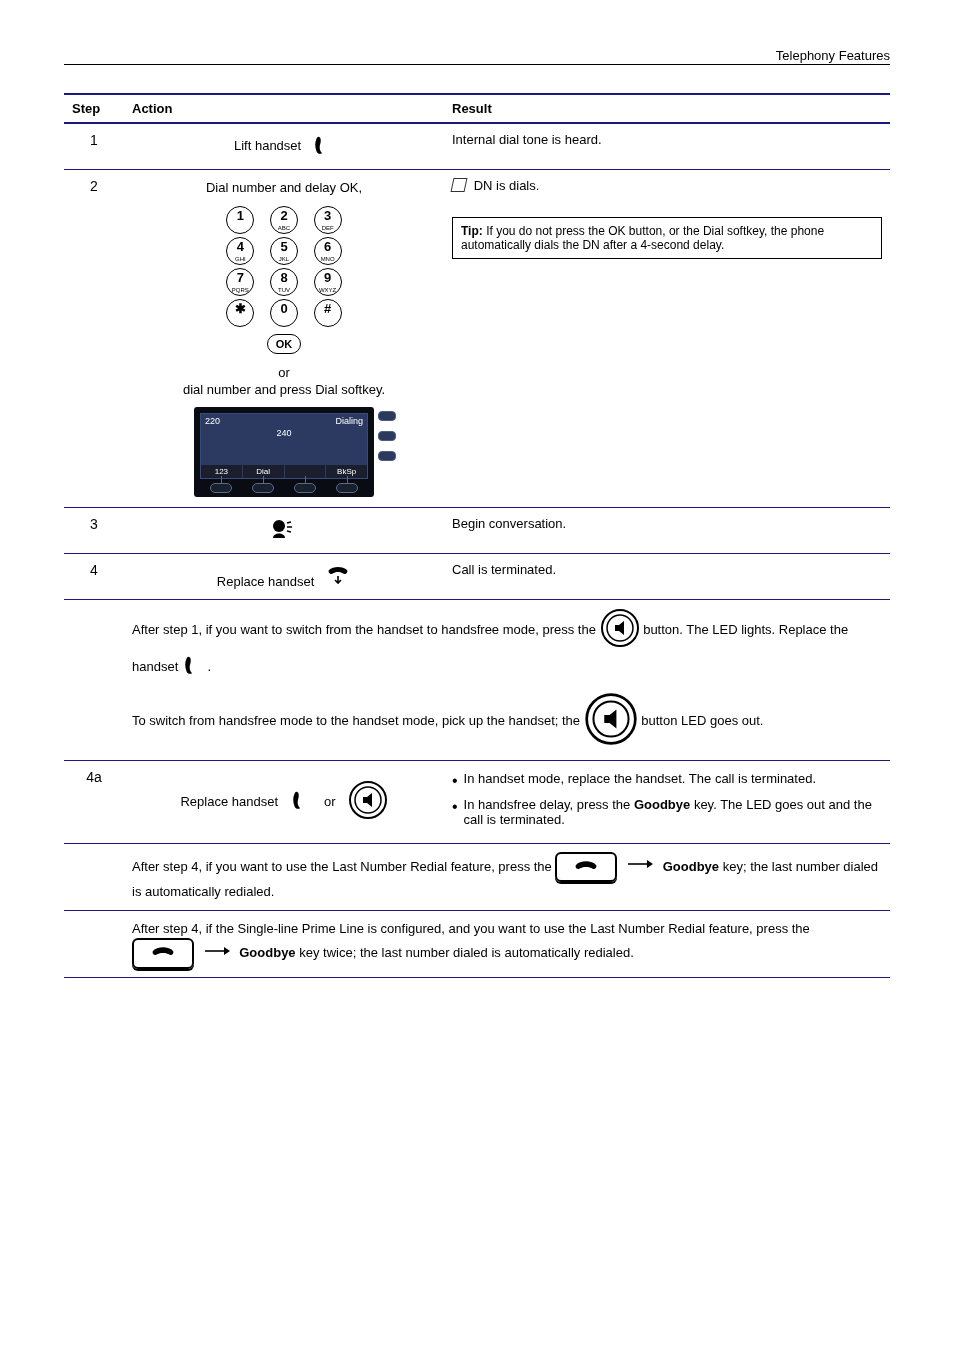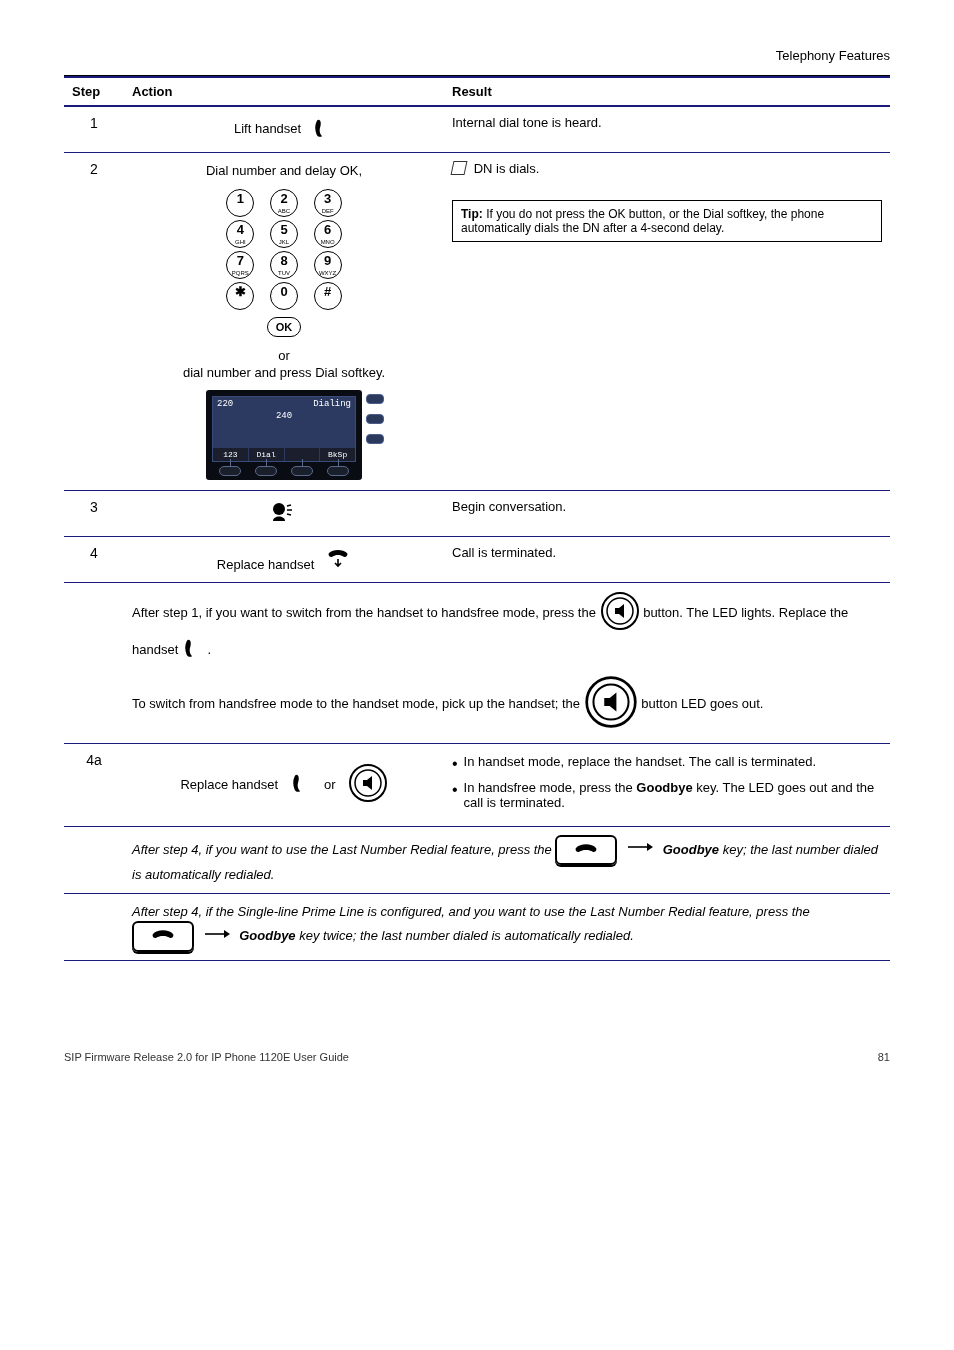--- a/index.html
+++ b/index.html
@@ -13,21 +13,22 @@
     width: 954px;
   }
   .page {
     padding: 48px 64px 40px 64px;
   }
   .header-row {
     display: flex;
     justify-content: space-between;
     align-items: flex-start;
     border-bottom: 1px solid #000;
-    padding-bottom: 12px;
+    padding-bottom: 1px;
+    margin-bottom: 28px;
   }
   .header-right {
     font-size: 13px;
   }
   .header-left {
     font-size: 13px;
   }
   .footer-row {
     margin-top: 90px;
     display: flex;
@@ -123,24 +124,23 @@
     border-radius:12px;
     padding:3px 8px;
     font-size:11px;
     font-weight:bold;
     margin-top:4px;
   }
   
   .lcd-wrap {
     background:#0a0c13;
     padding:6px 6px 4px 6px;
-    width:156px;
+    width:180px;
     margin: 10px auto 0 auto;
     border-radius:3px;
-    font-family:Liberation Mono, monospace;
   }
   .lcd {
     background:#2c3a62;
     color:#fff;
     font-size:9px;
     position:relative;
     height:66px;
     border:1px solid #3a4b7a;
   }
   .lcd .top { display:flex; justify-content:space-between; padding:2px 4px; }
@@ -184,21 +184,21 @@
   .arrow-right svg { width:26px; height:14px; }
   .goodbye-key {
     display:inline-block;
     border:2px solid #000;
     border-radius:6px;
     padding:3px 16px 4px 16px;
     box-shadow: 0 2px 0 #000;
     vertical-align:middle;
   }
   .action-flex { display:flex; align-items:center; justify-content:center; gap:12px; flex-wrap:wrap;}
-  .action-text-block { text-align:left; max-width:360px; margin:0 auto; line-height:1.5;font-style:italic;}
+  .action-text-block { text-align:left; max-width:360px; margin:0 auto; line-height:1.5;}
   .result p { margin:0 0 8px 0; }
   .nowrap { white-space: nowrap; }
 </style>
 </head>
 <body>
 <div class="page">
 
 <div class="header-row">
   <span class="header-left"></span>
   <span class="header-right">Telephony Features</span>
@@ -396,21 +396,21 @@
       </div>
     </td>
     <td class="result">
       <div class="bullet-row">
         <span class="bullet-dot">•</span>
         <span>In handset mode, replace the handset. The call is terminated.</span>
       </div>
       <div class="bullet-row">
         <span class="bullet-dot">•</span>
         <span>
-          <span>In handsfree mode, press the </span>
+          <span>In handsfree delay, press the </span>
           <b>Goodbye</b>
           <span> key. The LED goes out and the call is terminated.</span>
         </span>
       </div>
     </td>
   </tr>
 
   <tr>
     <td class="step"></td>
     <td class="result flowpara" colspan="2">
@@ -455,18 +455,14 @@
         </span>
         <b>Goodbye</b>
         <span> key twice; the last number dialed is automatically redialed.</span>
       </div>
     </td>
   </tr>
 
   </tbody>
 </table>
 
-<div class="footer-row">
-  <span>SIP Firmware Release 2.0 for IP Phone 1120E User Guide</span>
-  <span>81</span>
+
 </div>
 
-</div>
-
 </body></html>

